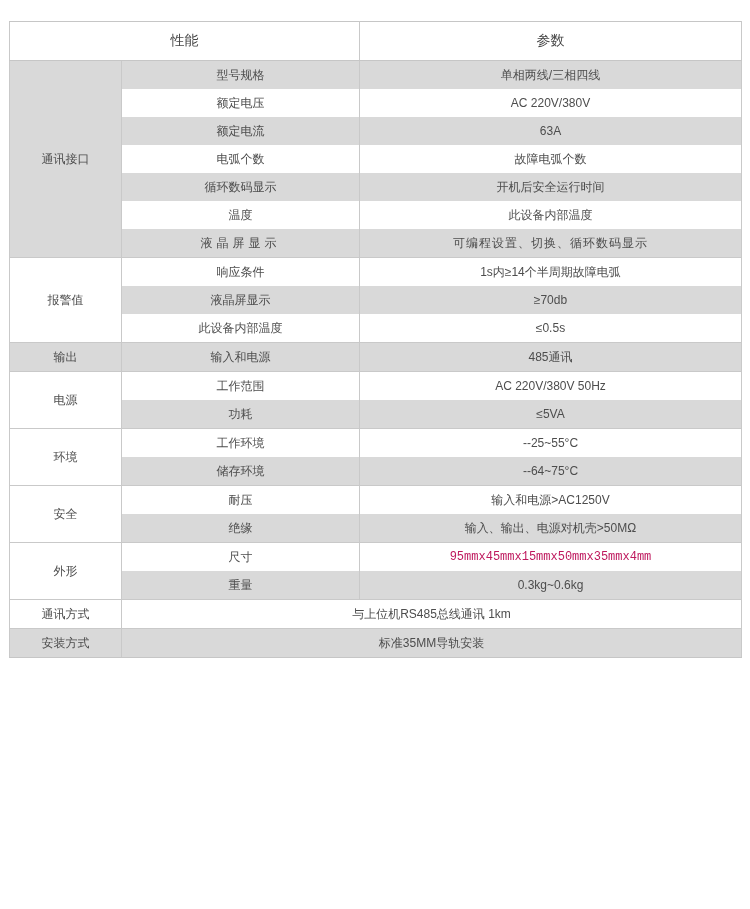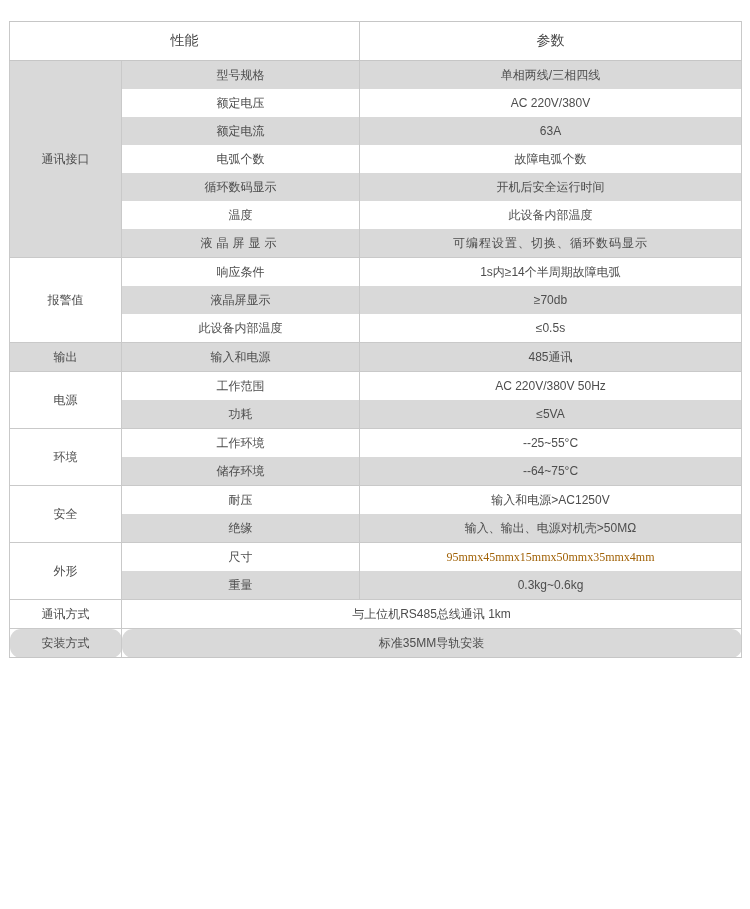--- a/index.html
+++ b/index.html
@@ -35,29 +35,29 @@
     border-top: 1px solid #c6c6c6;
     border-bottom: 1px solid #c6c6c6;
   }
   .spec-table tbody td {
     height: 28px;
     font-size: 12px;
   }
   .gray { background: #d9d9d9; }
   .white { background: #ffffff; }
   tr.section-start td { border-top: 1px solid #c9c9c9; }
-  tbody tr:last-child td { border-bottom: 1px solid #c6c6c6; border-radius: 11px; }
+  tbody tr:last-child td { border-bottom: 1px solid #c6c6c6; }
   
   tbody tr:nth-child(7) .label-cell { letter-spacing: 4px; }
   tbody tr:nth-child(7) .value-cell { letter-spacing: 1px; font-family: Liberation Serif, serif; }
   
   .dim-font {
-    font-family: Liberation Serif, serif;
+    font-family: Liberation Mono, monospace;
     font-size: 20px;
-    color: #a16207;
+    color: #be185d;
   }
 </style>
 </head>
 <body>
 
 <table class="spec-table">
   <colgroup>
     <col style="width:112px">
     <col style="width:238px">
     <col style="width:382px">

